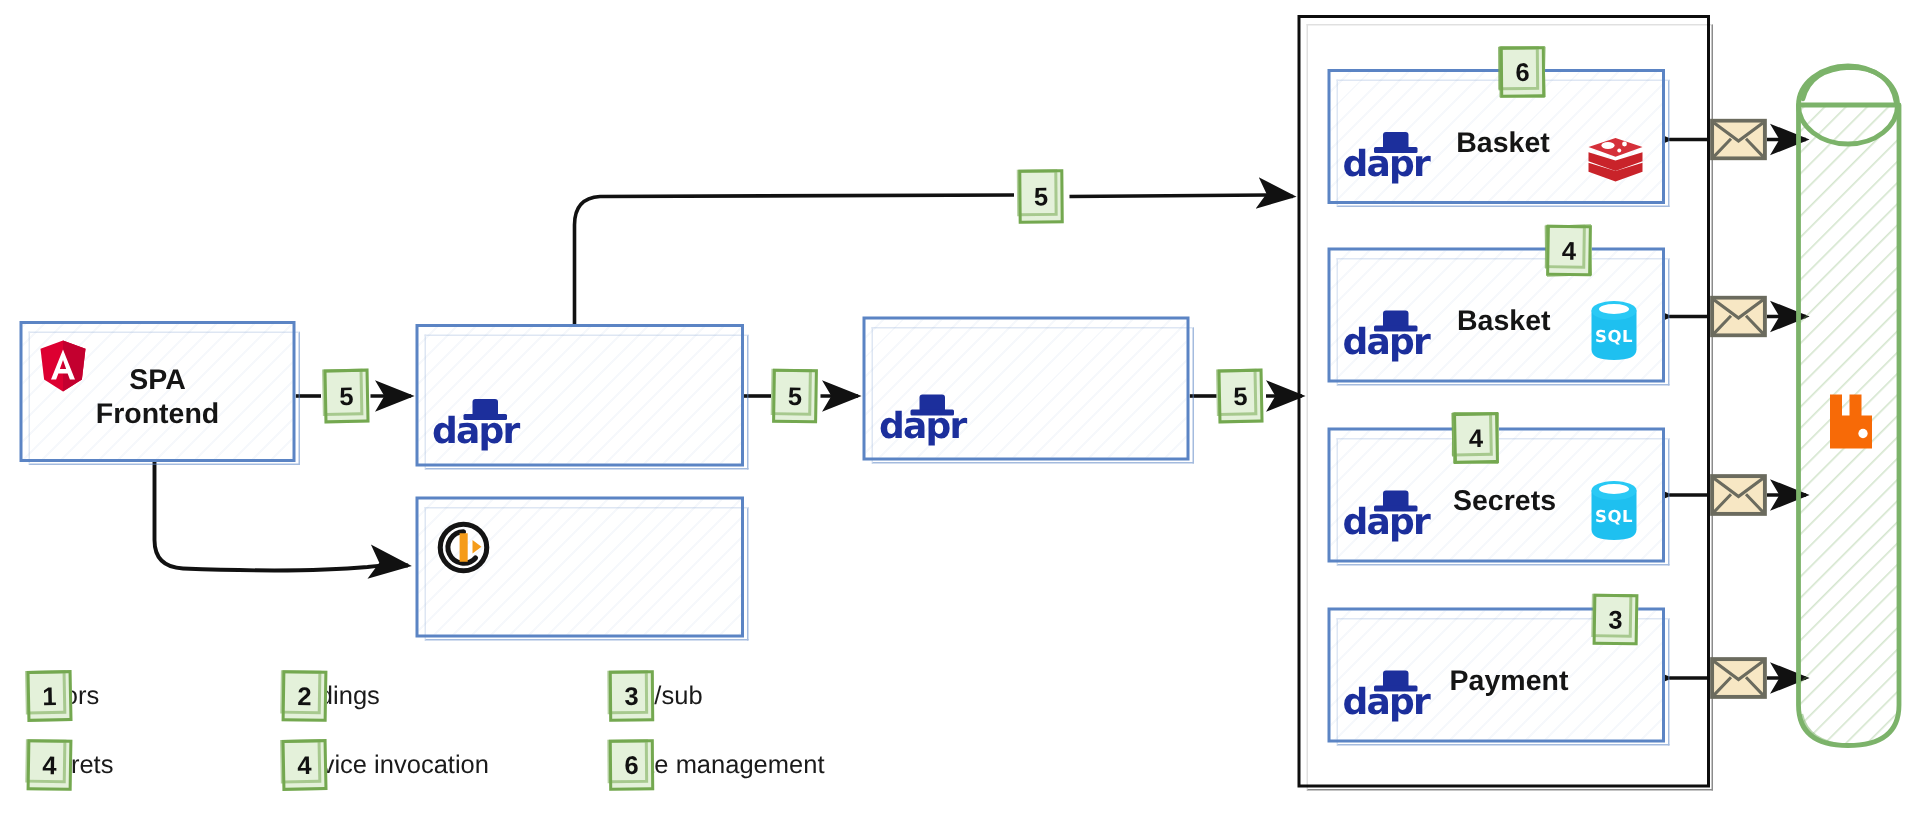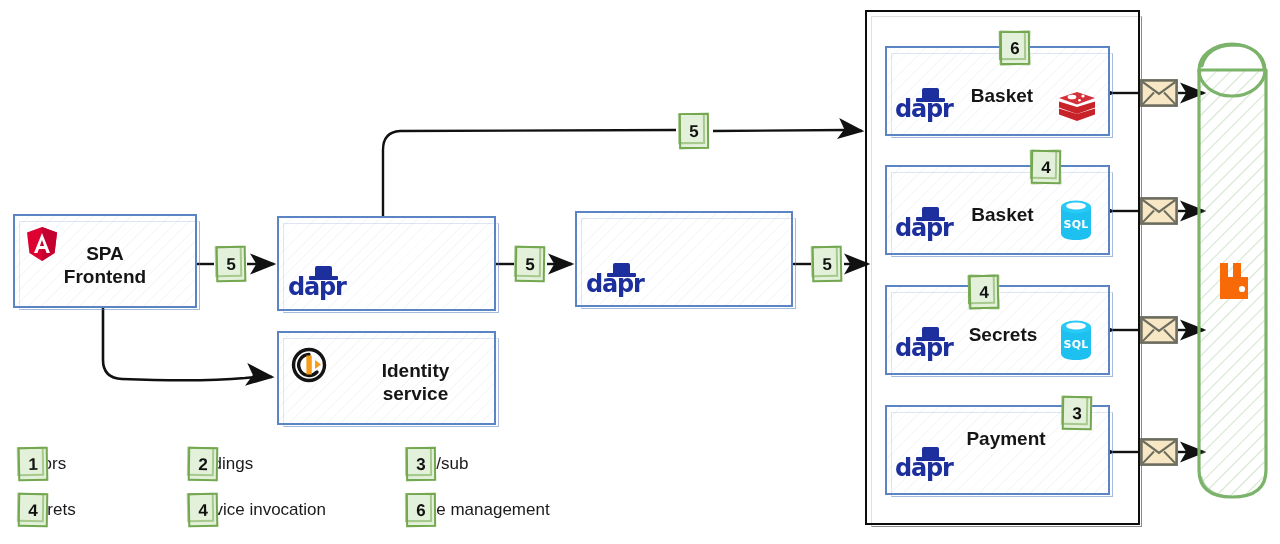--- a/index.html
+++ b/index.html
@@ -263,22 +263,20 @@
 
   <div class="node-box" style="left:277px; top:331px; width:219px; height:94px;">
     <div class="ids-logo" style="left:12px; top:14px;">
       <svg viewBox="0 0 36 36" width="36" height="36">
         <circle cx="18" cy="18" r="15.5" fill="none" stroke="#141414" stroke-width="3.4"></circle>
         <path d="M18 7.5 A10.5 10.5 0 1 0 26 25" fill="none" stroke="#141414" stroke-width="3.4" stroke-linecap="round"></path>
         <rect x="15.4" y="8.5" width="5.4" height="19" fill="#f59c1a"></rect>
         <path d="M24 13 L30 17.5 L24 22 Z" fill="#f59c1a"></path>
       </svg>
     </div>
-    <div class="node-label" style="left:62px; right:4px; top:26px; text-align:center;">Identity
-service</div>
   </div>
 
   <div class="node-box" style="left:575px; top:211px; width:218px; height:96px;">
     <div class="dapr-logo" style="left:9px; top:18px;">
       <div class="hat"></div>
       <div class="brim"></div>
       <div class="word">dapr</div>
     </div>
   </div>
 
@@ -358,21 +356,21 @@
     <div class="badge skew-c">3</div>
     <div class="badge skew-a">4</div>
   </div>
 
   <div class="node-box" style="left:885px; top:405px; width:225px; height:90px;">
     <div class="dapr-logo" style="left:8px; top:8px;">
       <div class="hat"></div>
       <div class="brim"></div>
       <div class="word">dapr</div>
     </div>
-    <div class="node-label" style="left:58px; width:122px; top:20px;">Payment</div>
+    <div class="node-label" style="left:58px; width:122px; top:36px;">Payment</div>
   </div>
   <div style="position:absolute; left:1062px; top:396px; display:flex; gap:1px;">
     <div class="badge skew-b">3</div>
   </div>
 
   <div class="envelope" style="left:1140px; top:79px;">
     <svg viewBox="0 0 38 28" width="38" height="28">
       <rect x="1.4" y="1.4" width="35.2" height="25.2" fill="#f7e7c4" stroke="#6b6b5e" stroke-width="2.6"></rect>
       <path d="M2.6 2.8 L19 15 L35.4 2.8" fill="none" stroke="#6b6b5e" stroke-width="2.2"></path>
       <path d="M2.6 25.4 L14 13.5 M35.4 25.4 L24 13.5" fill="none" stroke="#6b6b5e" stroke-width="2"></path>

